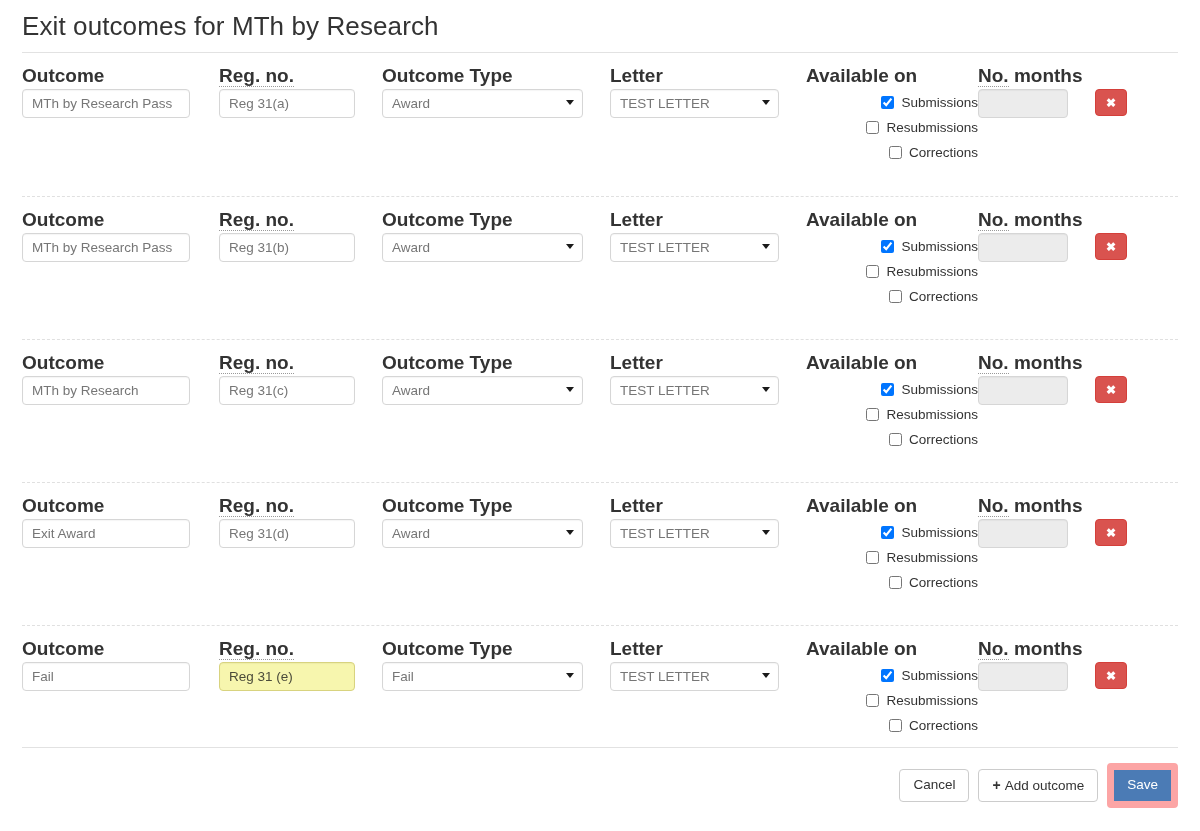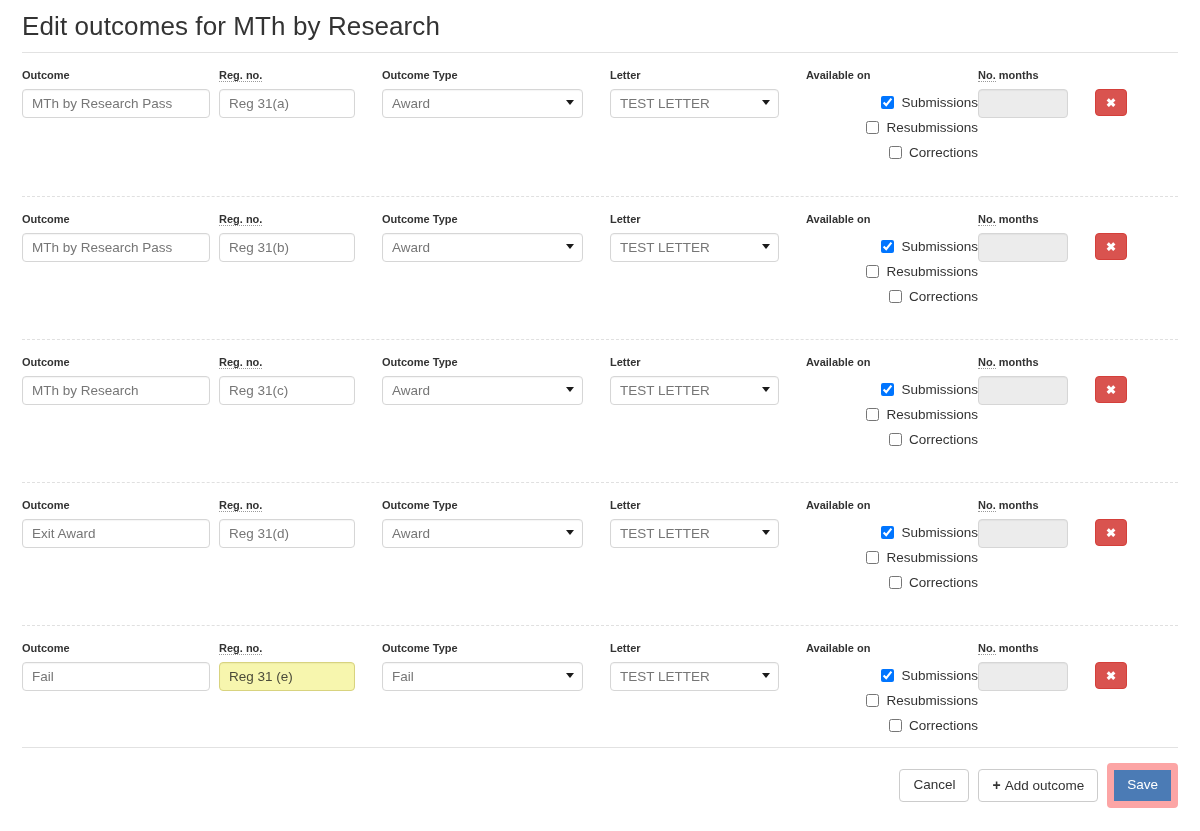--- a/index.html
+++ b/index.html
@@ -74,21 +74,21 @@
   .col-outcome   { width: 197px; }
   .col-reg       { width: 163px; }
   .col-type      { width: 228px; }
   .col-letter    { width: 196px; }
   .col-available { width: 172px; }
   .col-months    { width: 117px; }
   .col-delete    { width: 62px; }
 
   label.fld-label {
     display: block;
-    font-size: 11px;
+    font-size: 19px;
     font-weight: bold;
     color: #333333;
     margin: 0 0 5px 0;
     line-height: 17px;
   }
 
   abbr.hinted {
     border-bottom: 1px dotted #999;
     text-decoration: none;
     cursor: help;
@@ -104,21 +104,21 @@
     background: #ffffff;
     border: 1px solid #d6d6d6;
     border-radius: 4px;
     padding: 2px 9px;
     outline: none;
     box-shadow: inset 0 1px 1px rgba(0,0,0,.045);
   }
 
   input.form-control::placeholder { color: #767676; opacity: 1; }
 
-  .w-outcome  { width: 188px; }
+  .w-outcome  { width: 168px; }
   .w-reg      { width: 136px; }
   .w-type     { width: 201px; }
   .w-letter   { width: 169px; }
   .w-months   { width: 90px; }
 
   
   input.autofilled {
     background: #f7f6ae;
     border-color: #d8d37f;
     color: #4b4b3a;
@@ -223,21 +223,21 @@
     font-size: 14px;
     margin-right: 4px;
     display: inline-block;
   }
 </style>
 </head>
 <body>
 
 <div class="page">
 
-  <h1 class="page-title">Edit outcomes for MTh by Research</h1>
+  <h1 class="page-title">Exit outcomes for MTh by Research</h1>
   <hr class="rule">
 
   <div class="rows">
       <div class="outcome-row">
         <div class="fields">
           <div class="field col-outcome">
             <label class="fld-label">Outcome</label>
             <input class="form-control w-outcome" type="text" value="MTh by Research Pass" style="">
           </div>
           <div class="field col-reg">

